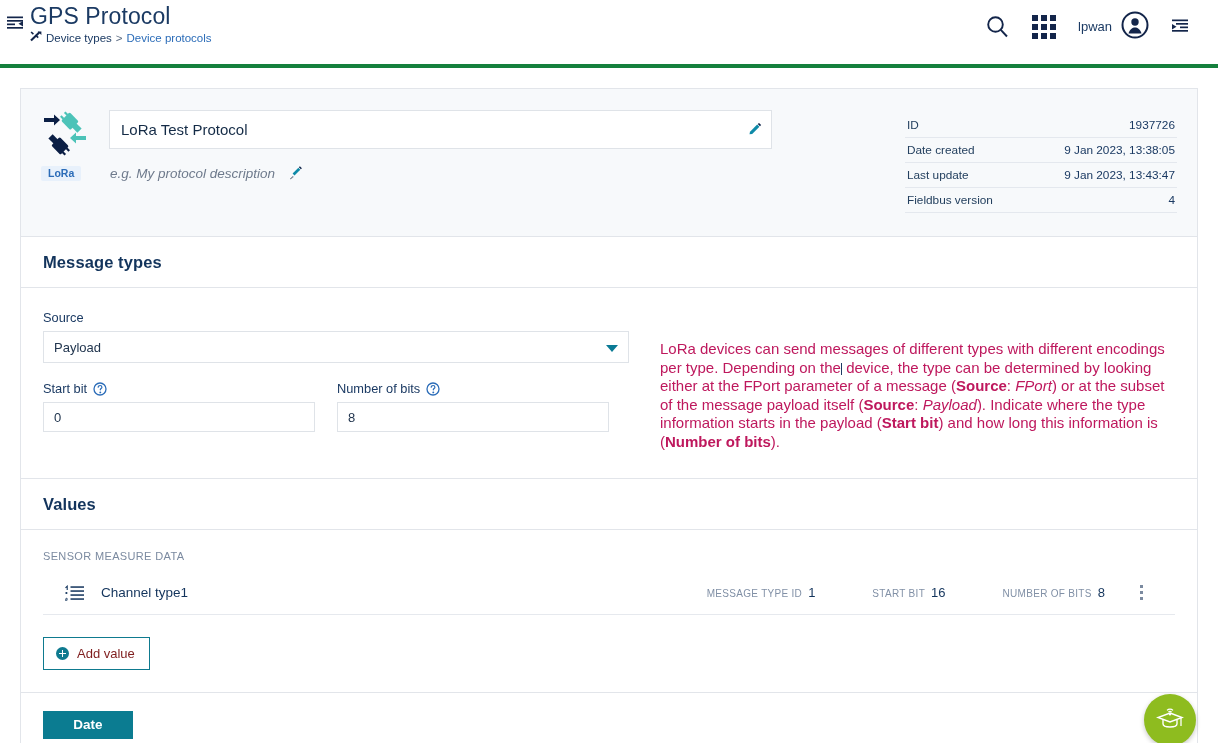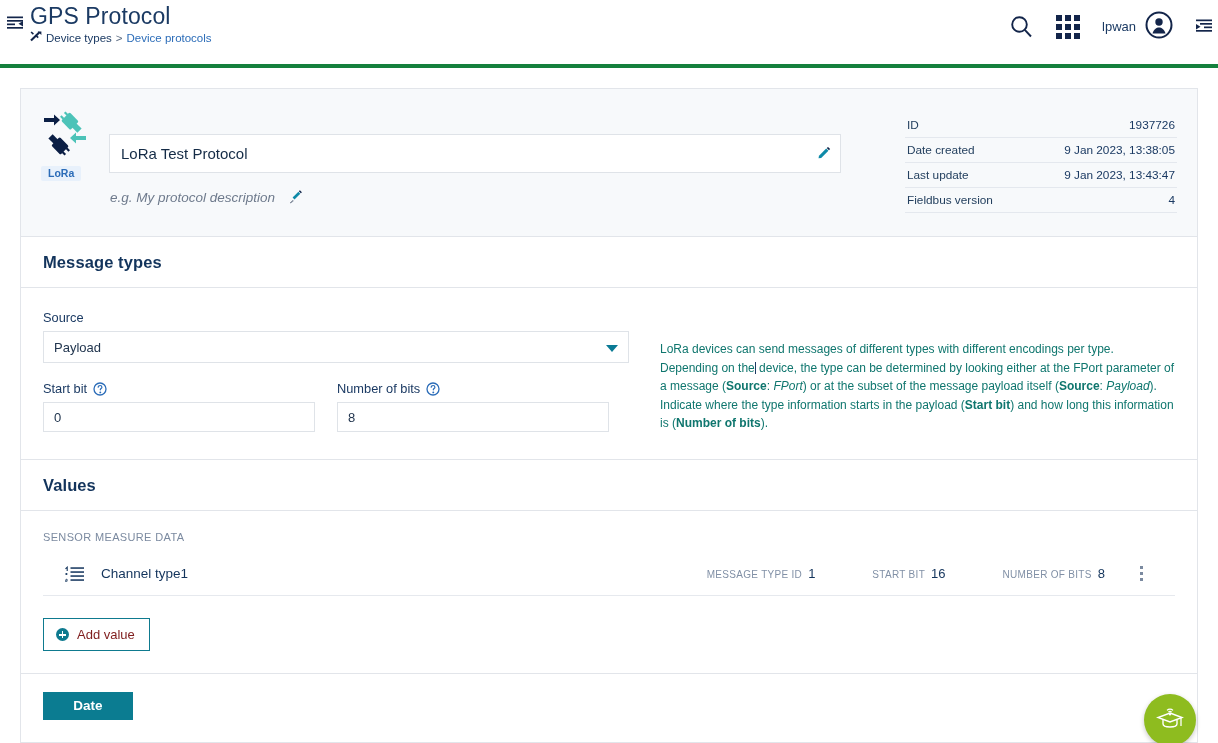--- a/index.html
+++ b/index.html
@@ -46,21 +46,21 @@
   .breadcrumb a {
     color: #2b6cb8;
     text-decoration: none;
     cursor: pointer;
   }
   .breadcrumb .bc-sep { color: #5a6a80; }
   .breadcrumb .bc-first { color: #1b3a63; }
 
   .top-actions {
     position: absolute;
-    right: 0; top: 0;
+    right: 24px; top: 0;
     height: 53px;
     display: flex;
     align-items: center;
     gap: 22px;
     padding-right: 6px;
   }
   .icon-btn { cursor: pointer; display: flex; align-items: center; }
   .user-chip {
     display: flex; align-items: center; gap: 9px;
     cursor: pointer;
@@ -110,28 +110,27 @@
     background: #e8f1fb;
     padding: 1px 7px 2px 7px;
     border-radius: 2px;
   }
   .name-col { flex: 1; padding-top: 3px; }
   .name-field {
     position: relative;
     background: #ffffff;
     border: 1px solid #dfe3e8;
     height: 39px;
-    width: 732px;
+    width: 663px;
     display: flex;
     align-items: center;
     padding: 0 34px 0 11px;
     font-size: 15px;
     color: #142b46;
     cursor: text;
-    margin-top: 24px;
   }
   .name-field .pencil {
     position: absolute;
     right: 9px; top: 11px;
     cursor: pointer;
   }
   .desc-row {
     margin-top: 13px;
     display: flex;
     align-items: center;
@@ -224,23 +223,23 @@
     font-size: 13px;
     color: #22364f;
     cursor: text;
   }
   .help-icon { cursor: pointer; display: inline-flex; }
 
   .desc-col {
     flex: 1;
     padding-left: 31px;
     padding-top: 30px;
-    font-size: 12px;
+    font-size: 15px;
     line-height: 18.6px;
-    color: #0f766e;
+    color: #be185d;
   }
   .desc-col b { font-weight: bold; }
   .desc-col i { font-style: italic; }
   .caret-inline {
     display: inline-block;
     width: 1px;
     height: 12px;
     background: #1b3a63;
     vertical-align: -2px;
     margin: 0 0 0 0;

